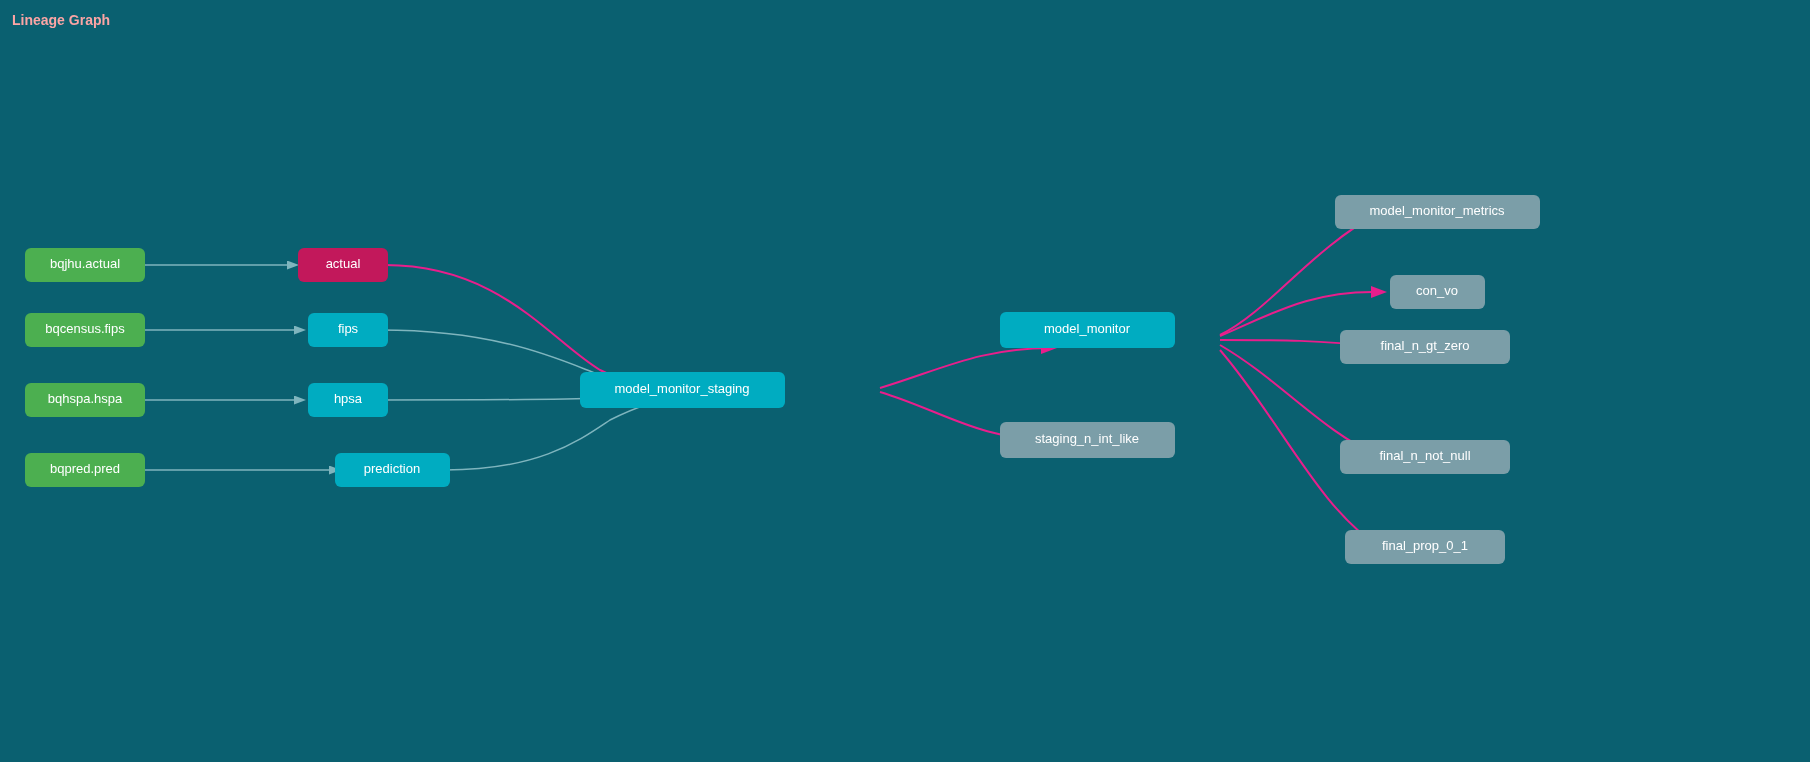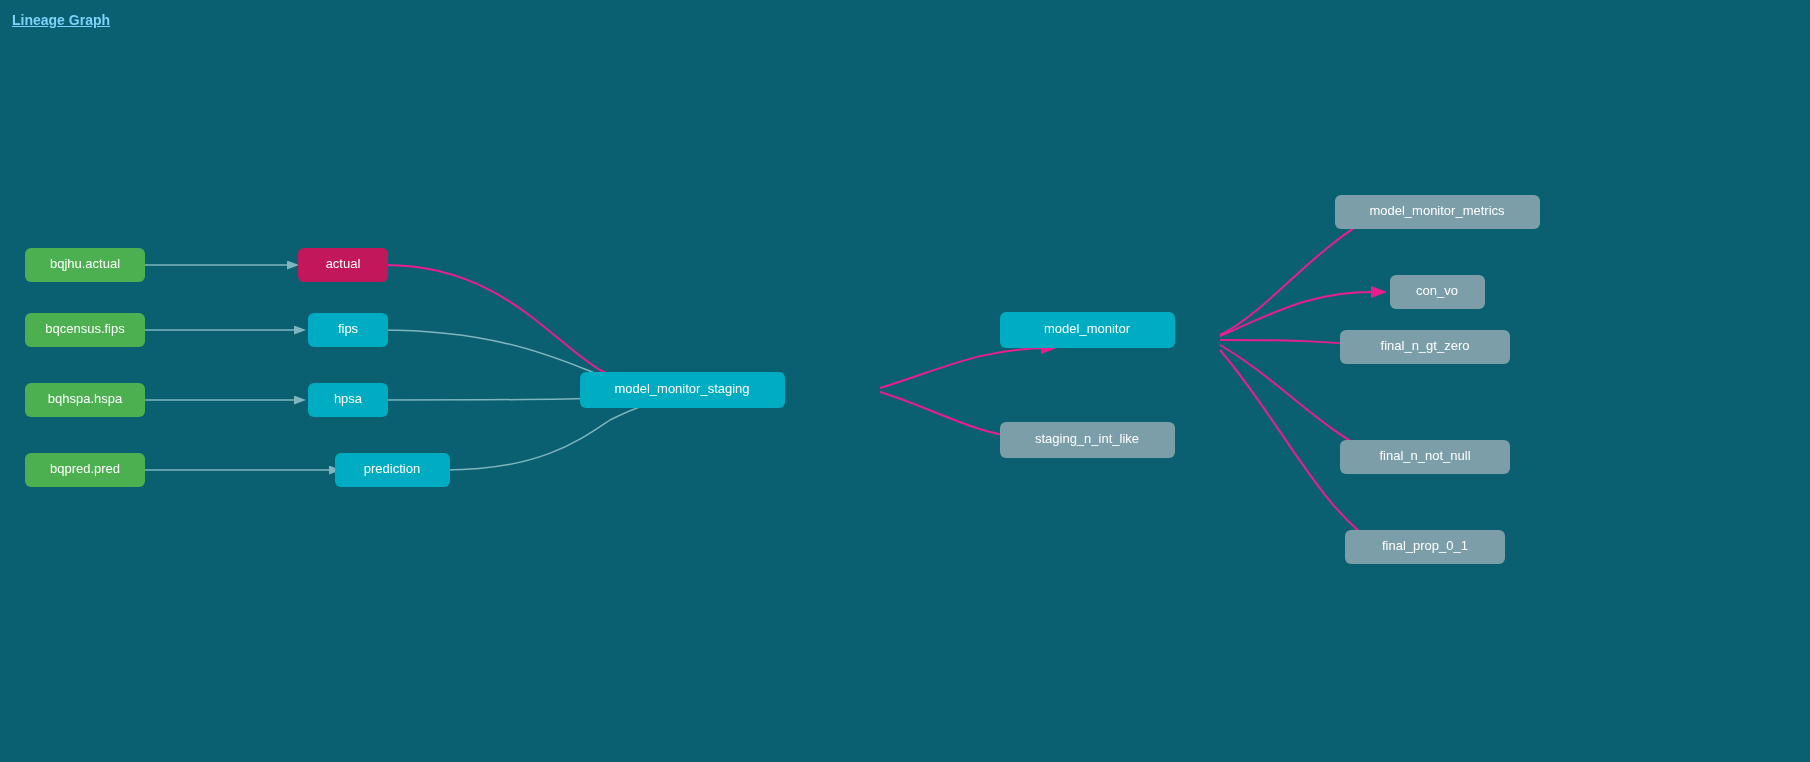--- a/index.html
+++ b/index.html
@@ -8,24 +8,23 @@
       height: 762px;
       background-color: #0a6070;
       font-family: Arial, sans-serif;
       overflow: hidden;
       position: relative;
     }
     #title {
       position: absolute;
       top: 12px;
       left: 12px;
-      color: #7dd3fc;
+      color: #fca5a5;
       font-size: 14px;
       font-weight: bold;
-      text-decoration: underline;
     }
     svg#graph {
       position: absolute;
       top: 0; left: 0;
       width: 1810px;
       height: 762px;
     }
     .node-text {
       fill: white;
       font-size: 13px;

